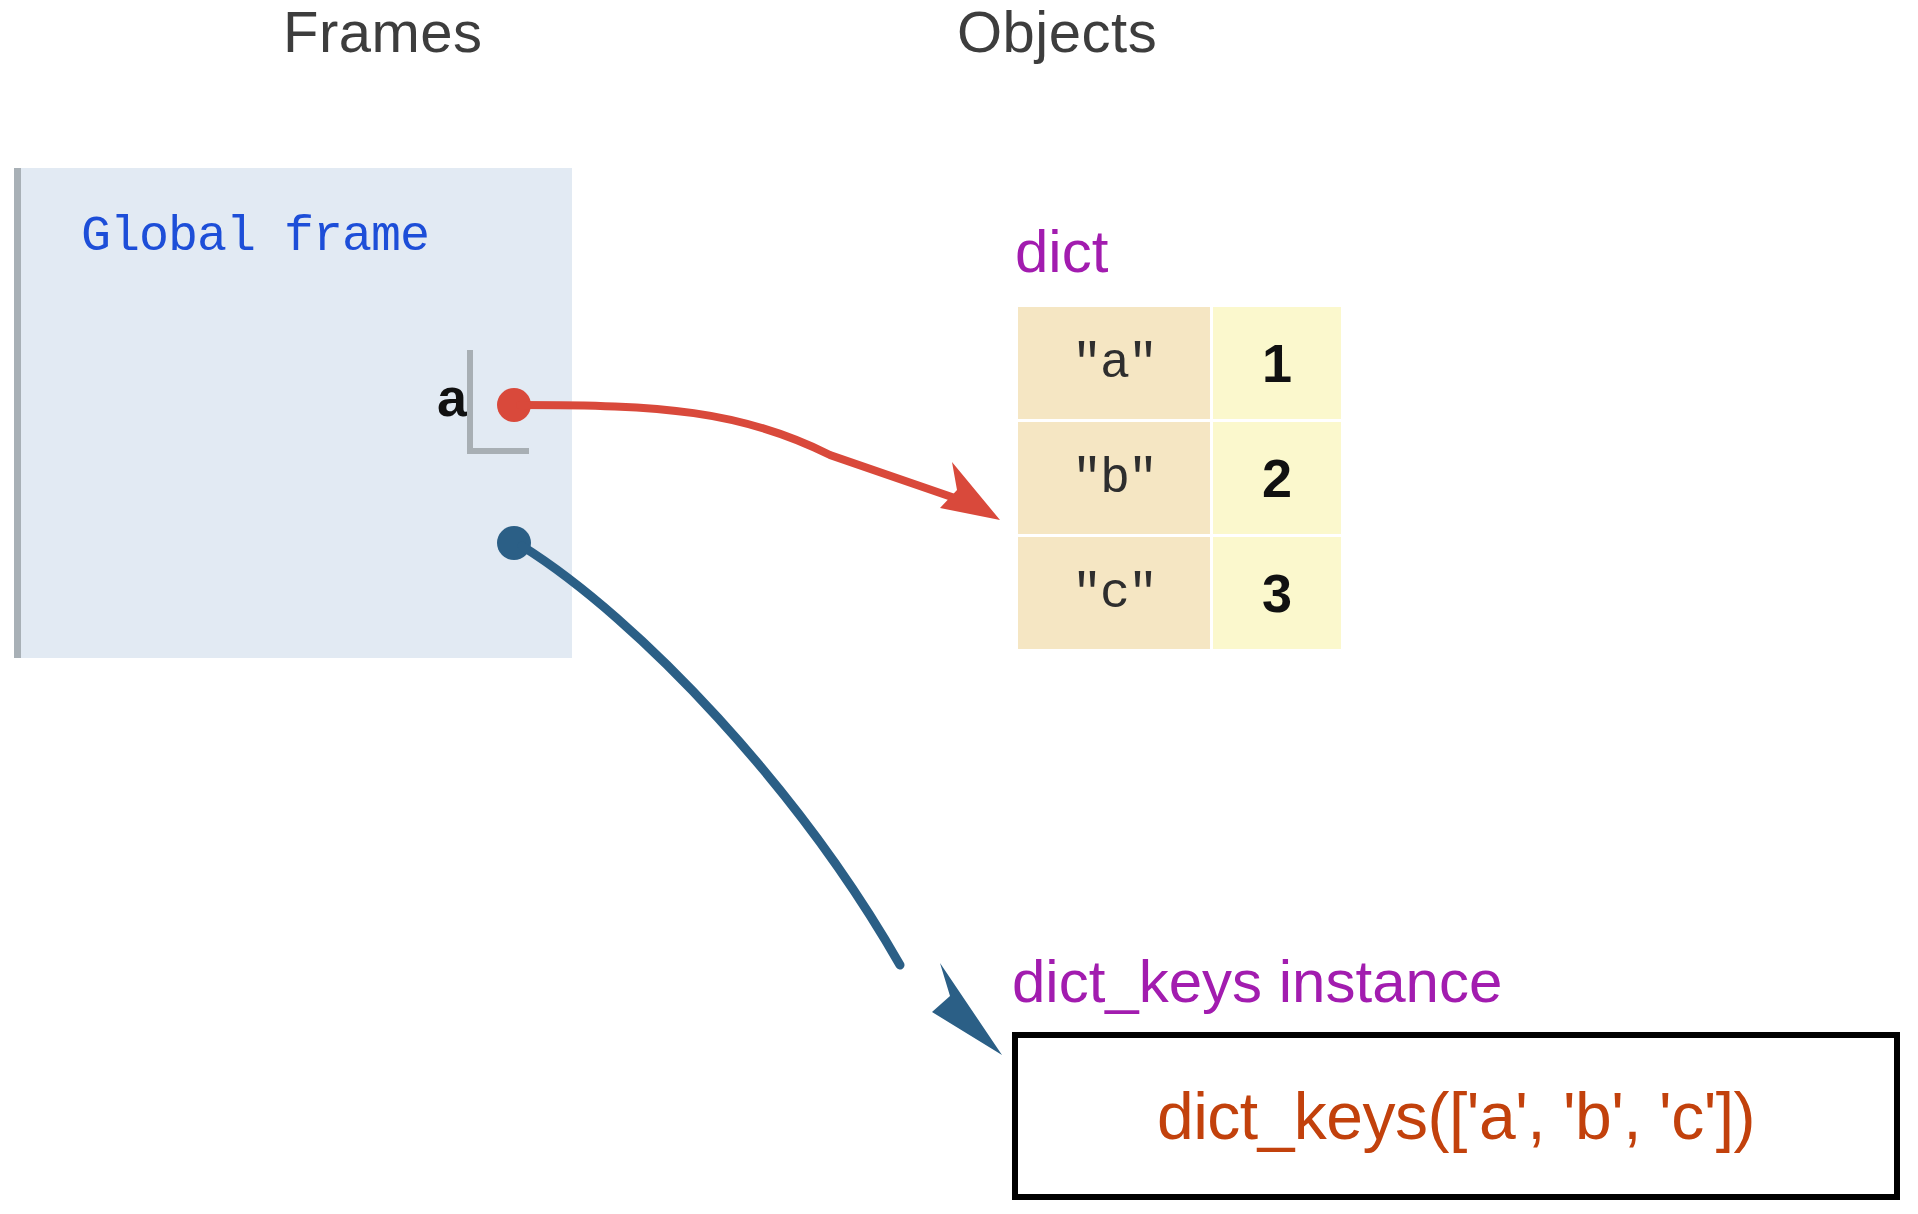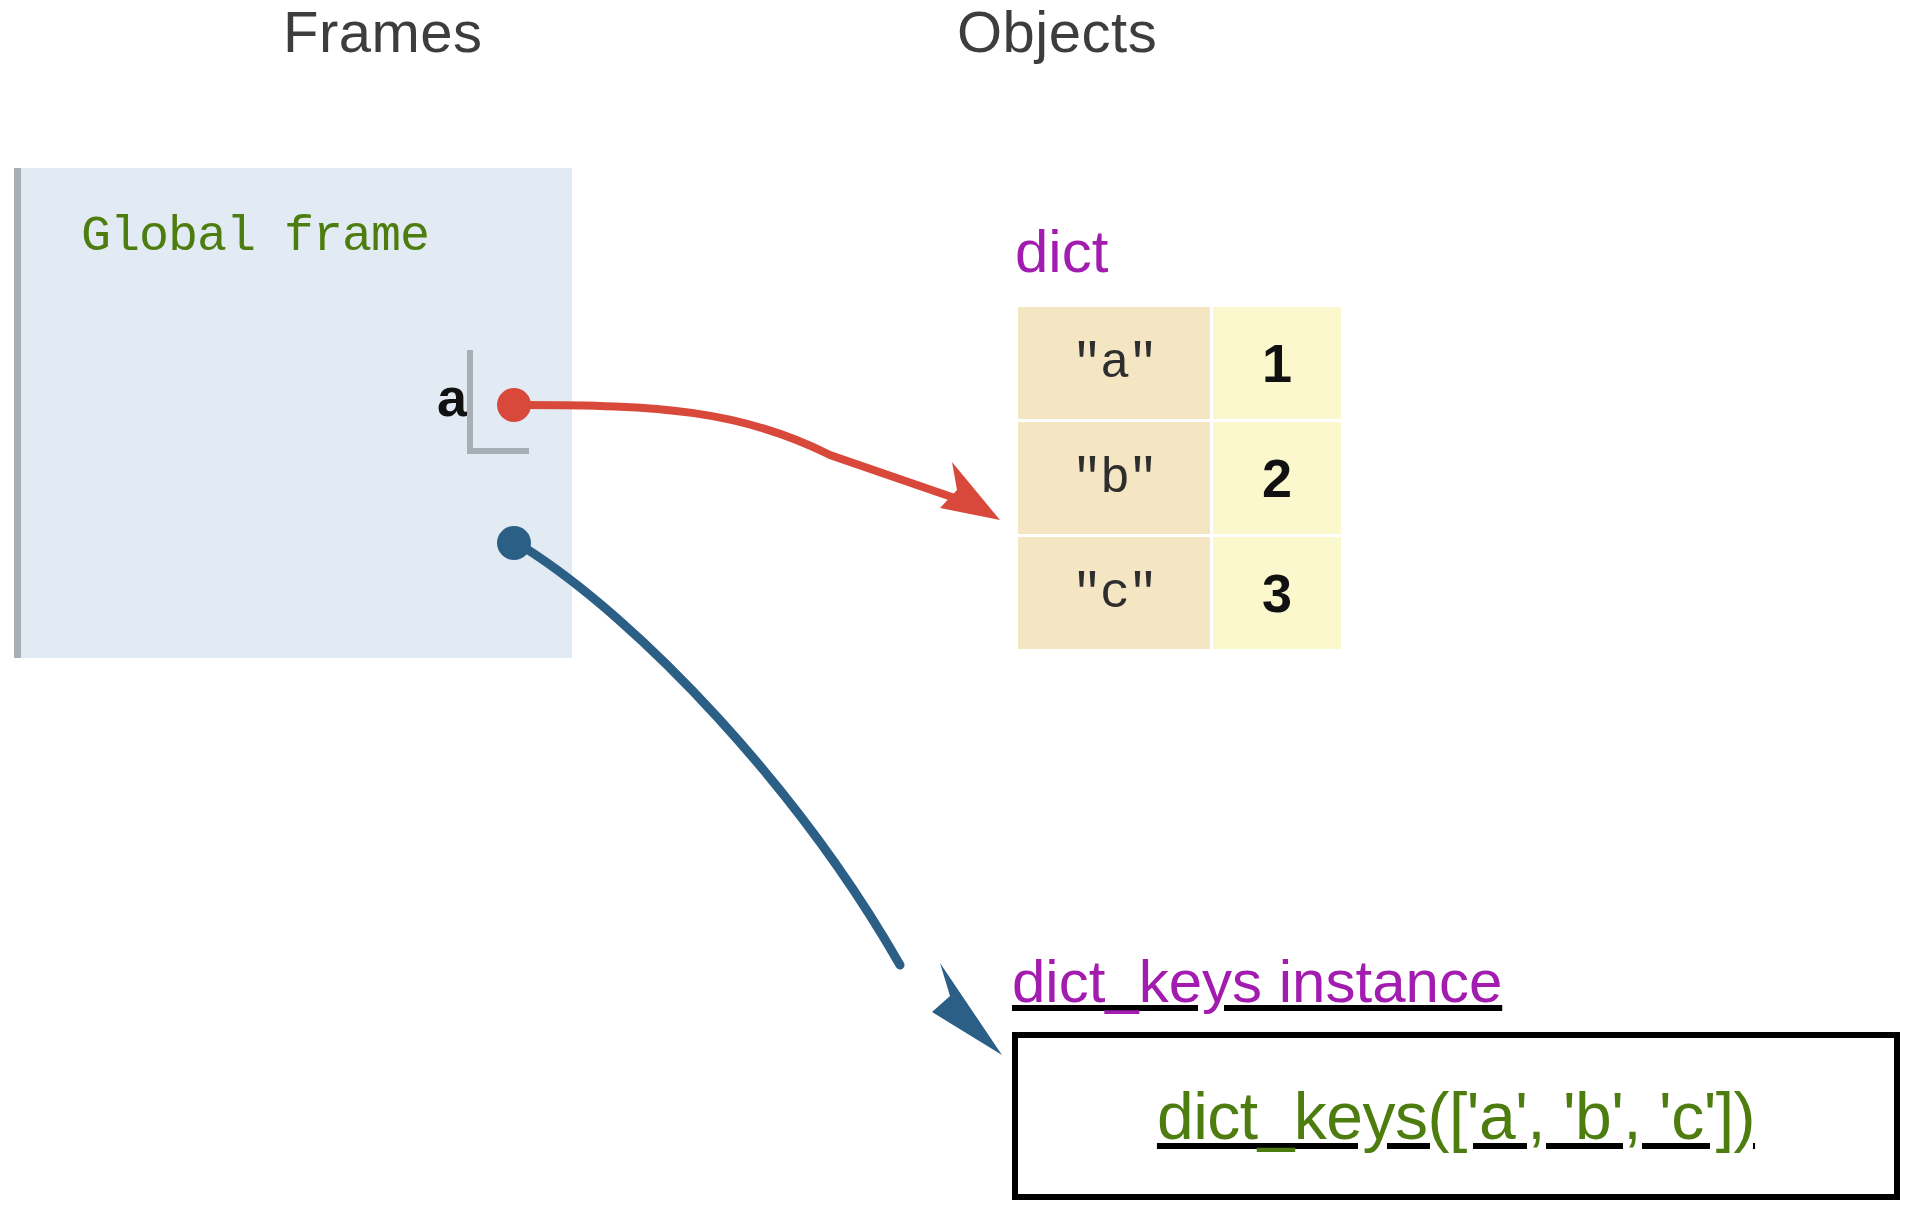--- a/index.html
+++ b/index.html
@@ -39,21 +39,21 @@
     background: #e2eaf3;
     border-left: 7px solid #a8b0b6;
     box-sizing: border-box;
   }
   #global-frame-title {
     position: absolute;
     left: 60px;
     top: 40px;
     font-family: "Liberation Mono", "DejaVu Sans Mono", monospace;
     font-size: 50px;
-    color: #4d7c0f;
+    color: #1d4ed8;
     white-space: nowrap;
     letter-spacing: -1px;
   }
 
   .frame-var {
     position: absolute;
     left: 0;
     width: 558px;
     height: 128px;
   }
@@ -142,38 +142,37 @@
     font-size: 54px;
     font-weight: bold;
     color: #111111;
   }
 
   
   #dict-keys-object {
     position: absolute;
     left: 1012px;
     top: 952px;
-    text-decoration: underline;
   }
   #dict-keys-box {
     margin-top: 20px;
     width: 888px;
     height: 168px;
     border: 6px solid #000000;
     background: #ffffff;
     box-sizing: border-box;
     display: flex;
     align-items: center;
     justify-content: center;
   }
   #dict-keys-value {
     font-family: "Liberation Sans", sans-serif;
     font-size: 66px;
     font-weight: 400;
-    color: #4d7c0f;
+    color: #c2410c;
     white-space: nowrap;
     letter-spacing: -0.5px;
   }
 </style>
 </head>
 <body>
 
 <div class="col-heading" id="frames-heading">Frames</div>
 
 <div class="col-heading" id="objects-heading">Objects</div>

